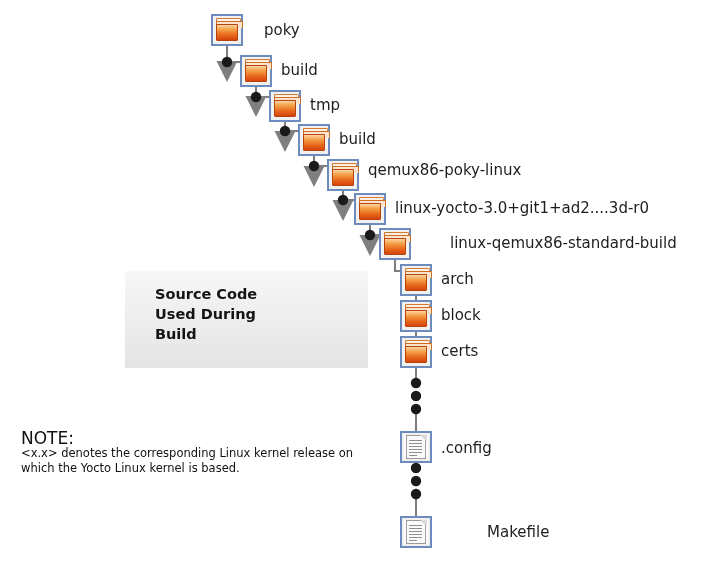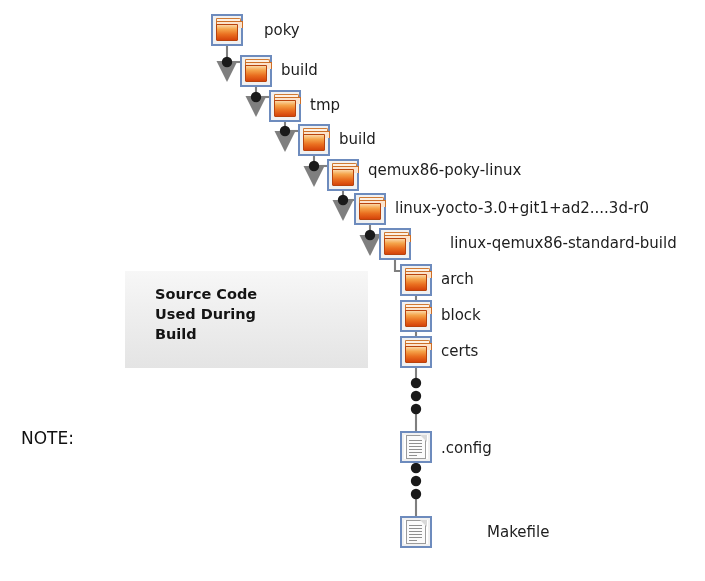--- a/index.html
+++ b/index.html
@@ -285,15 +285,16 @@
     </div>
 
   <div id="legend">
     <div class="ltext">Source Code
 Used During
 Build</div>
   </div>
 
   <div id="note">
     <div class="nhead">NOTE:</div>
+    <div class="nbody">&lt;x.x&gt; denotes the corresponding Linux kernel release on which the Yocto Linux kernel is based.</div>
   </div>
 
 </div>
 
 </body></html>

